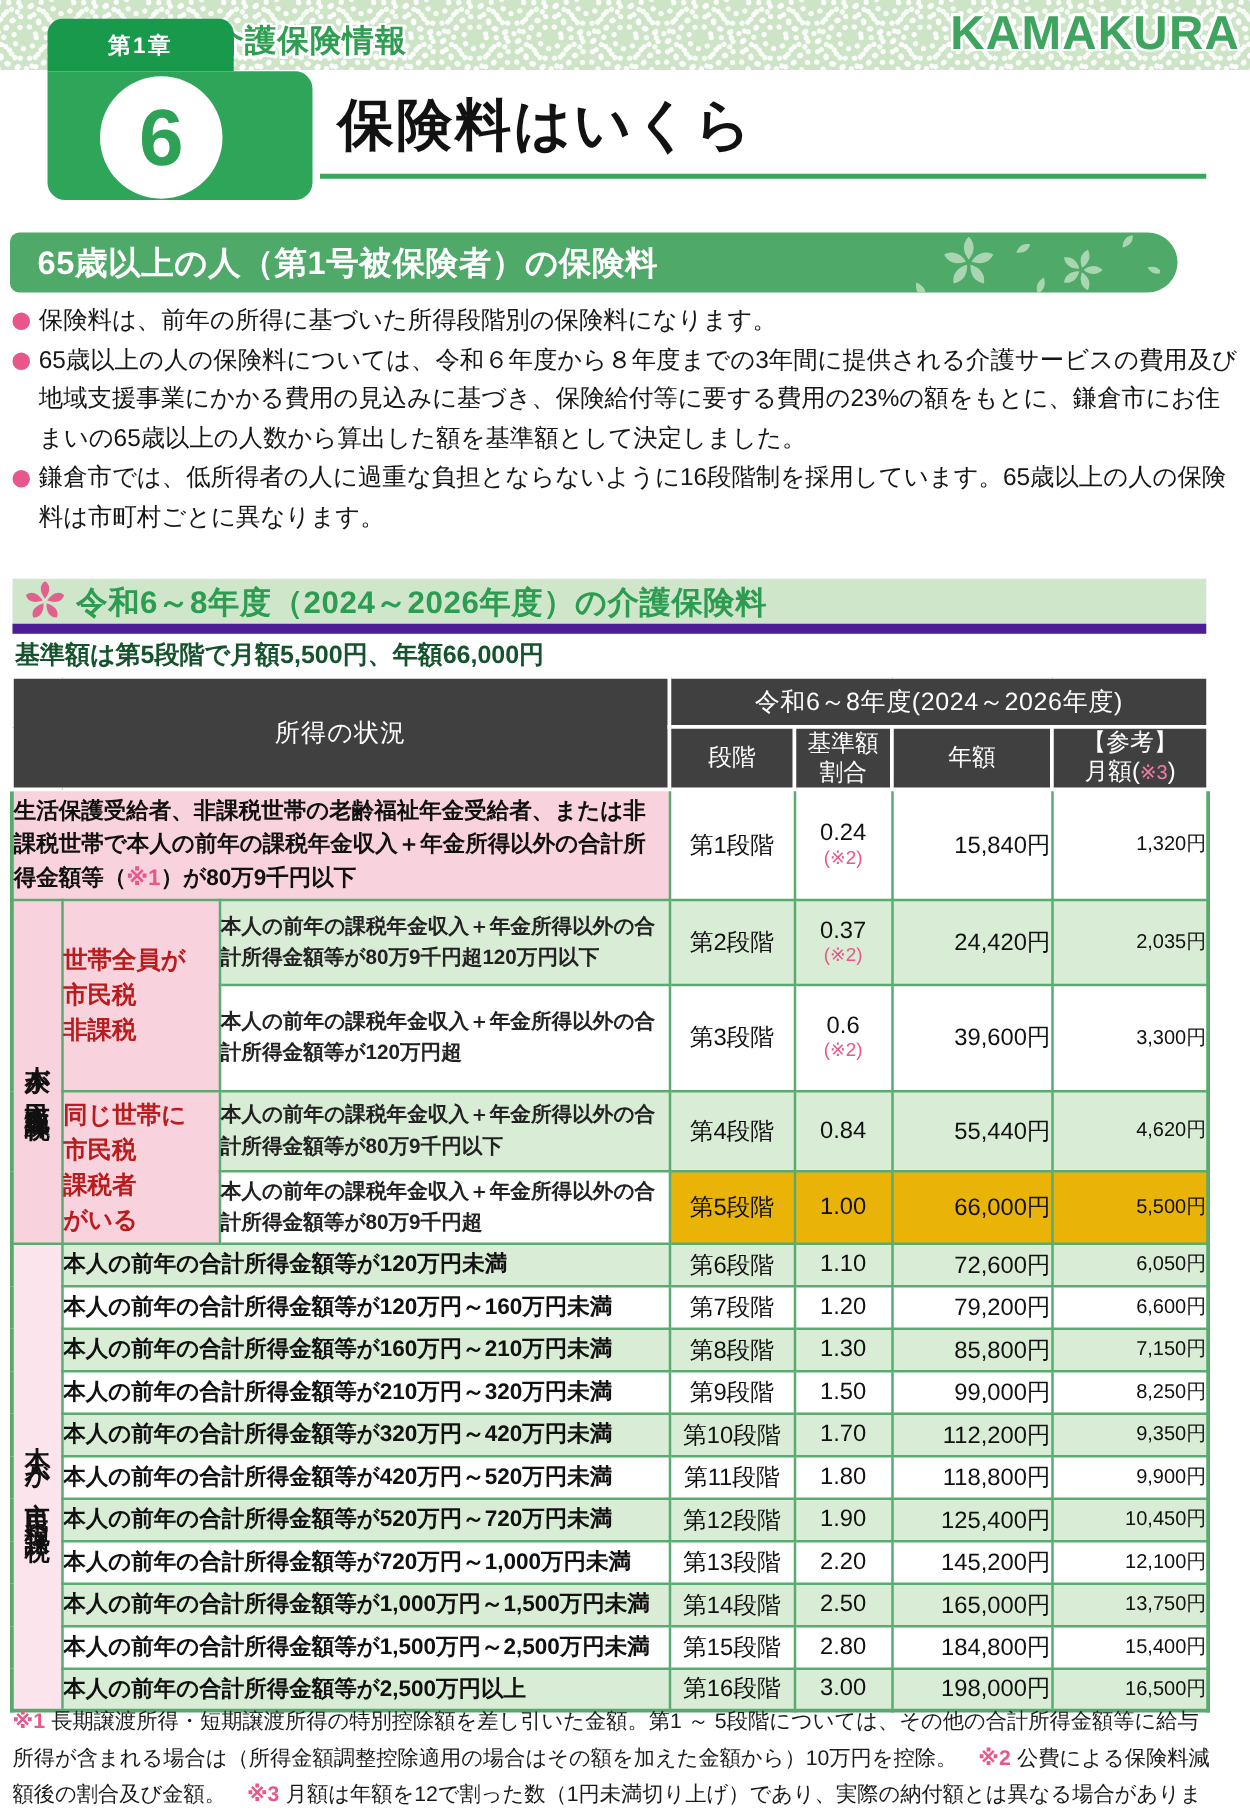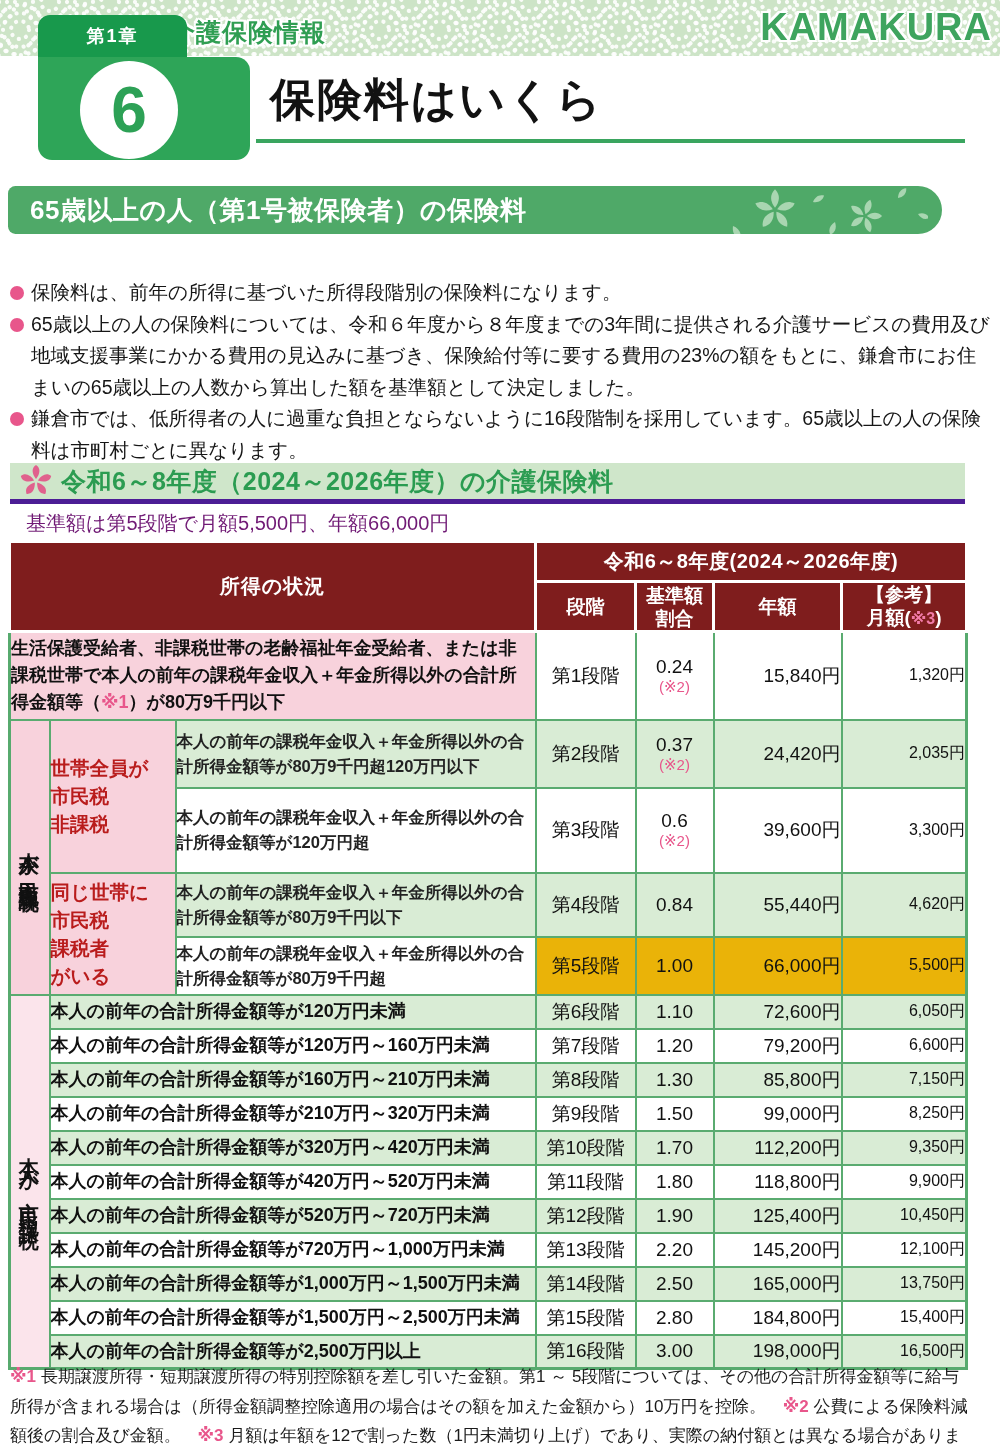--- a/index.html
+++ b/index.html
@@ -33,37 +33,37 @@
   .title-rule{position:absolute;left:256px;top:139px;width:709px;height:4px;background:#3aa55f;}
 
   
   .banner{position:absolute;left:8px;top:186px;width:934px;height:48px;background:#4fa968;
           border-radius:8px 26px 26px 8px;}
   .banner-text{position:absolute;left:22px;top:0;line-height:48px;font-size:26px;font-weight:bold;
           color:#fff;letter-spacing:0.5px;white-space:nowrap;}
   .banner-deco{position:absolute;right:14px;top:0;}
 
   
-  .bullets{position:absolute;left:10px;top:241px;width:982px;margin-top:36px;}
+  .bullets{position:absolute;left:10px;top:241px;width:982px;}
   .bullet{display:flex;align-items:flex-start;}
   .bullet .dot{flex:0 0 14px;width:14px;height:14px;border-radius:50%;background:#e8568b;
                margin:9px 7px 0 0;}
   .bullet .txt{font-size:19.5px;line-height:31.5px;color:#161616;}
 
   
   .section-band{position:absolute;left:10px;top:463px;width:955px;height:36px;background:#cfe6ca;
-                border-bottom:5px solid #4c1d95;display:flex;align-items:center;}
+                border-bottom:8px solid #4c1d95;display:flex;align-items:center;}
   .sakura-pink{margin:0 9px 0 10px;flex:0 0 auto;}
   .section-title{font-size:25px;font-weight:bold;color:#2b9c51;letter-spacing:0.5px;white-space:nowrap;}
-  .base-note{position:absolute;left:26px;top:510px;font-size:20px;font-weight:normal;color:#701a75;}
+  .base-note{position:absolute;left:12px;top:510px;font-size:20px;font-weight:bold;color:#14532d;}
 
   
   .tbl{position:absolute;left:8px;top:540px;width:957px;border-collapse:collapse;
        table-layout:fixed;border:3px solid #57aa6e;}
-  .tbl th{background:#7f1d1d;color:#fff;border:3px solid #fff;font-weight:bold;
+  .tbl th{background:#404040;color:#fff;border:3px solid #fff;font-weight:normal;
           text-align:center;padding:0;}
   .tbl td{border:2px solid #5aab70;padding:0;vertical-align:middle;}
   .th-period{font-size:20px;letter-spacing:0.5px;}
   .th-income{font-size:20px;letter-spacing:1px;}
   .th-sub{font-size:19px;line-height:23px;}
   .mark-w{color:#f27ba8;font-size:16px;}
   tr.h1{height:40px;} tr.h2{height:50px;}
   tr.r1{height:88px;} tr.r2{height:68px;} tr.r3{height:85px;}
   tr.r4{height:64px;} tr.r5{height:58px;} tr.rs{height:34px;}
 

